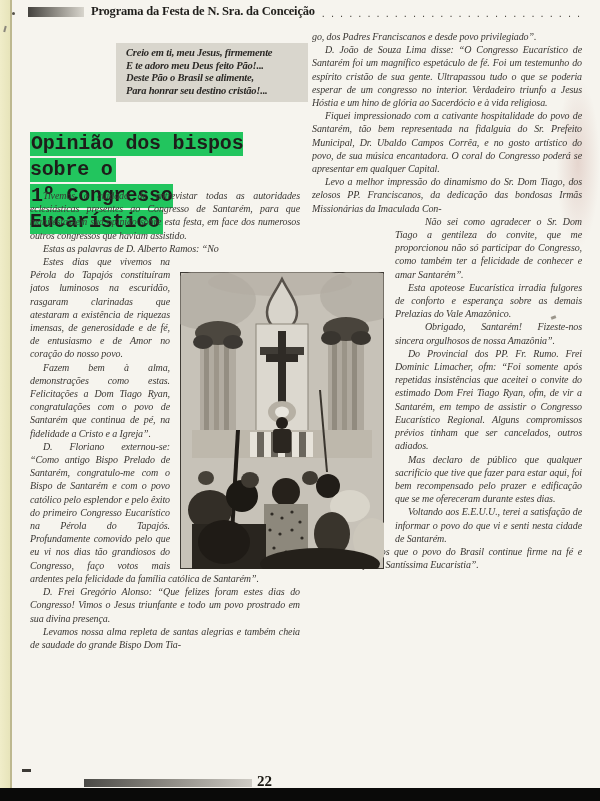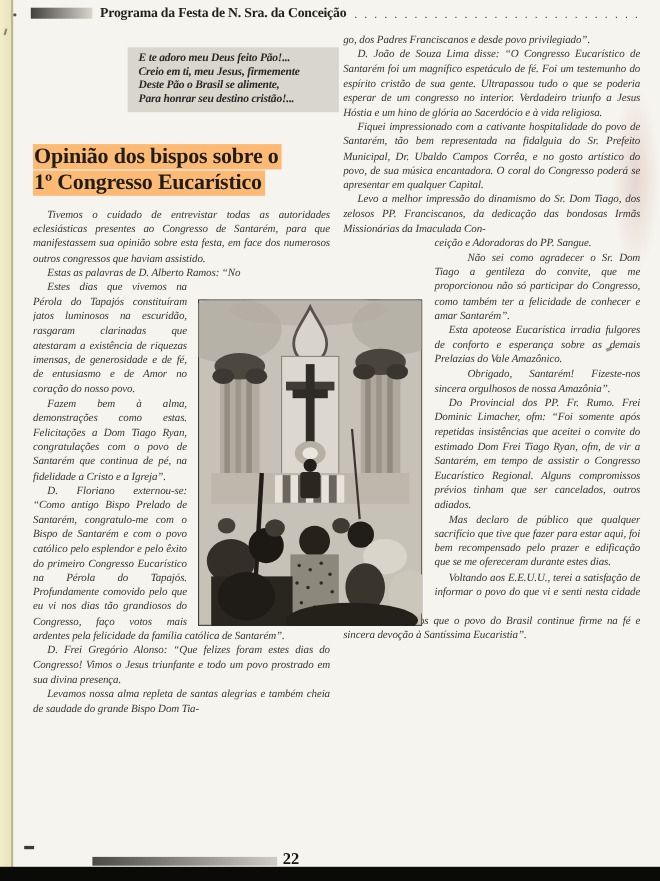--- a/index.html
+++ b/index.html
@@ -29,21 +29,21 @@
   
   .estribilho{position:absolute;left:116px;top:43px;width:192px;box-sizing:border-box;
     background:#d9d6cd;padding:4px 10px 5px 10px;}
   .est-title,.est-line{font-family:"Liberation Serif",serif;font-style:italic;font-weight:bold;
     font-size:10.5px;line-height:12.6px;letter-spacing:-0.2px;color:#2a2825;white-space:nowrap;}
 
   
   .headline{position:absolute;left:30px;top:130px;width:282px;
     font-family:"Liberation Serif",serif;font-weight:bold;font-size:20px;line-height:24px;
     color:#1e1d1a;letter-spacing:-0.2px;}
-  .headline .hl{background:#fdba74;padding:0 3px 1px 1px;}
+  .headline .hl{background:#22c55e;padding:0 3px 1px 1px;font-family:Liberation Mono, monospace;}
 
   
   .col{position:absolute;font-size:10px;line-height:13.2px;letter-spacing:-0.1px;
     color:#3a3733;font-style:italic;text-align:justify;overflow:hidden;}
   .col-left{left:30px;top:189px;width:270px;height:586px;}
   .col-right{left:312px;top:30px;width:270px;height:748px;}
   .col p{margin:0;font-family:Liberation Serif, serif;}
   .indent{text-indent:13px;}
   .indent2{text-indent:30px;}
   .spacer-photo-left{float:right;width:124px;height:296px;margin:12px 0 4px 6px;}
@@ -71,22 +71,22 @@
   <div class="speck3"></div>
   <div class="speck4"></div>
 
   <div class="page-header">
     <div class="header-bar"></div>
     <div class="header-title">Programa da Festa de N. Sra. da Conceição</div>
     <div class="header-dots">. . . . . . . . . . . . . . . . . . . . . . . . . . . . . . . . . . . . . . . .</div>
   </div>
 
   <div class="estribilho">
+    <div class="est-line">Creio em ti, meu Jesus, firmemente</div>
     <div class="est-line">E te adoro meu Deus feito Pão!...</div>
-    <div class="est-line">Creio em ti, meu Jesus, firmemente</div>
     <div class="est-line">Deste Pão o Brasil se alimente,</div>
     <div class="est-line">Para honrar seu destino cristão!...</div>
   </div>
 
   <div class="headline">
     <span class="hl">Opinião dos bispos sobre o</span><br>
     <span class="hl">1º Congresso Eucarístico</span>
   </div>
 
   <div class="col col-left">
@@ -99,21 +99,20 @@
     <p class="indent">D. Frei Gregório Alonso: “Que felizes foram estes dias do Congresso! Vimos o Jesus triunfante e todo um povo prostrado em sua divina presença.</p>
     <p class="indent">Levamos nossa alma repleta de santas alegrias e também cheia de saudade do grande Bispo Dom Tia-</p>
   </div>
 
   <div class="col col-right">
     <p>go, dos Padres Franciscanos e desde povo privilegiado”.</p>
     <p class="indent">D. João de Souza Lima disse: “O Congresso Eucarístico de Santarém foi um magnífico espetáculo de fé. Foi um testemunho do espírito cristão de sua gente. Ultrapassou tudo o que se poderia esperar de um congresso no interior. Verdadeiro triunfo a Jesus Hóstia e um hino de glória ao Sacerdócio e à vida religiosa.</p>
     <p class="indent">Fiquei impressionado com a cativante hospitalidade do povo de Santarém, tão bem representada na fidalguia do Sr. Prefeito Municipal, Dr. Ubaldo Campos Corrêa, e no gosto artístico do povo, de sua música encantadora. O coral do Congresso poderá se apresentar em qualquer Capital.</p>
     <p class="indent">Levo a melhor impressão do dinamismo do Sr. Dom Tiago, dos zelosos PP. Franciscanos, da dedicação das bondosas Irmãs Missionárias da Imaculada Con-</p>
     <div class="spacer-photo-right"></div>
-    <p>ceição e Adoradoras do PP. Sangue.</p>
     <p class="indent2">Não sei como agradecer o Sr. Dom Tiago a gentileza do convite, que me proporcionou não só participar do Congresso, como também ter a felicidade de conhecer e amar Santarém”.</p>
     <p class="indent">Esta apoteose Eucarística irradia fulgores de conforto e esperança sobre as demais Prelazias do Vale Amazônico.</p>
     <p class="indent2">Obrigado, Santarém! Fizeste-nos sincera orgulhosos de nossa Amazônia”.</p>
     <p class="indent">Do Provincial dos PP. Fr. Rumo. Frei Dominic Limacher, ofm: “Foi somente após repetidas insistências que aceitei o convite do estimado Dom Frei Tiago Ryan, ofm, de vir a Santarém, em tempo de assistir o Congresso Eucarístico Regional. Alguns compromissos prévios tinham que ser cancelados, outros adiados.</p>
     <p class="indent">Mas declaro de público que qualquer sacrifício que tive que fazer para estar aqui, foi bem recompensado pelo prazer e edificação que se me ofereceram durante estes dias.</p>
     <p class="indent">Voltando aos E.E.U.U., terei a satisfação de informar o povo do que vi e senti nesta cidade de Santarém.</p>
     <p class="indent">São meus votos que o povo do Brasil continue firme na fé e sincera devoção à Santíssima Eucaristia”.</p>
   </div>
 
   <div class="photo">

